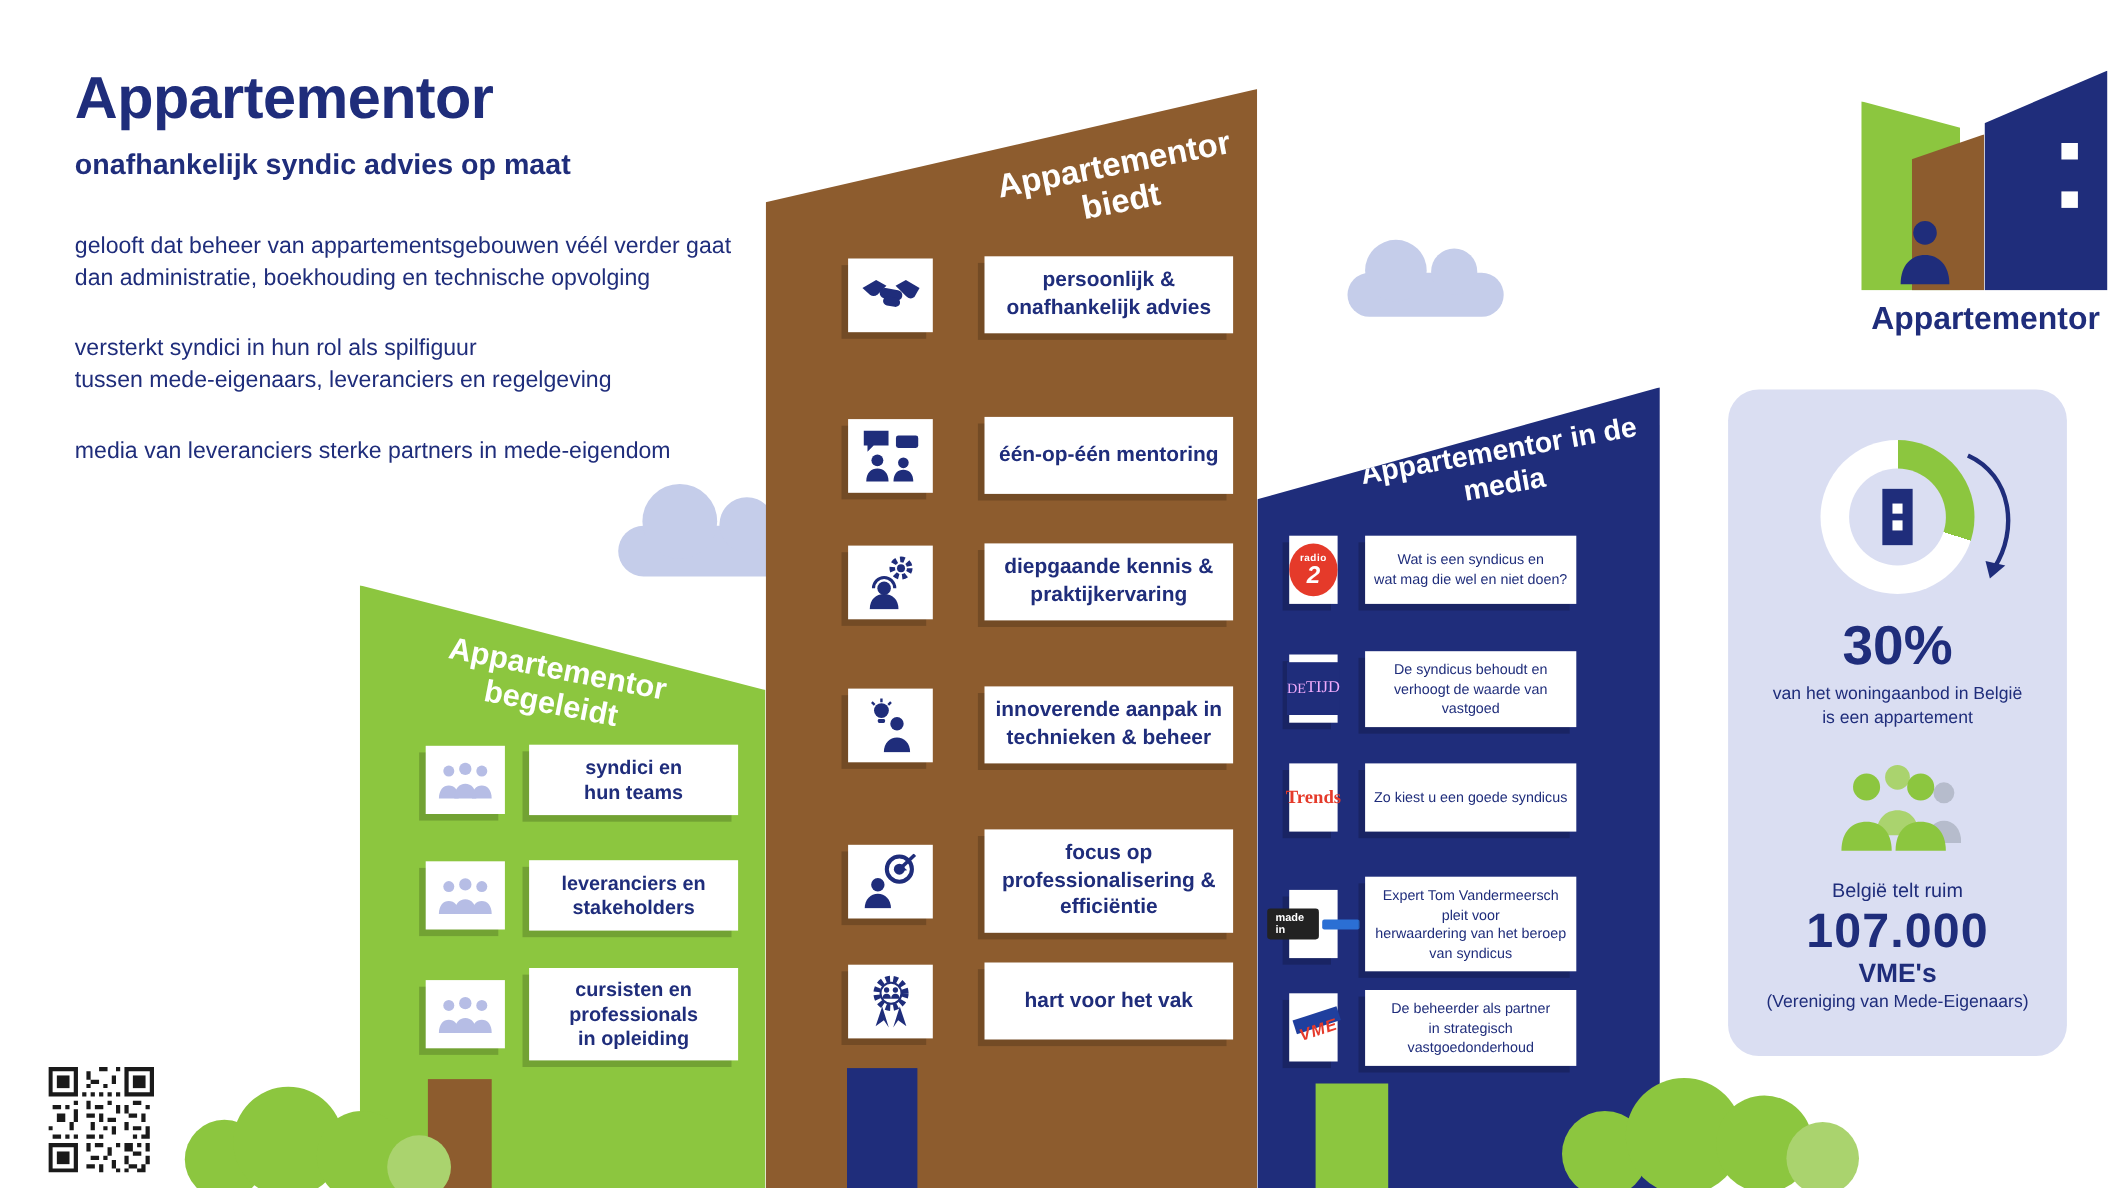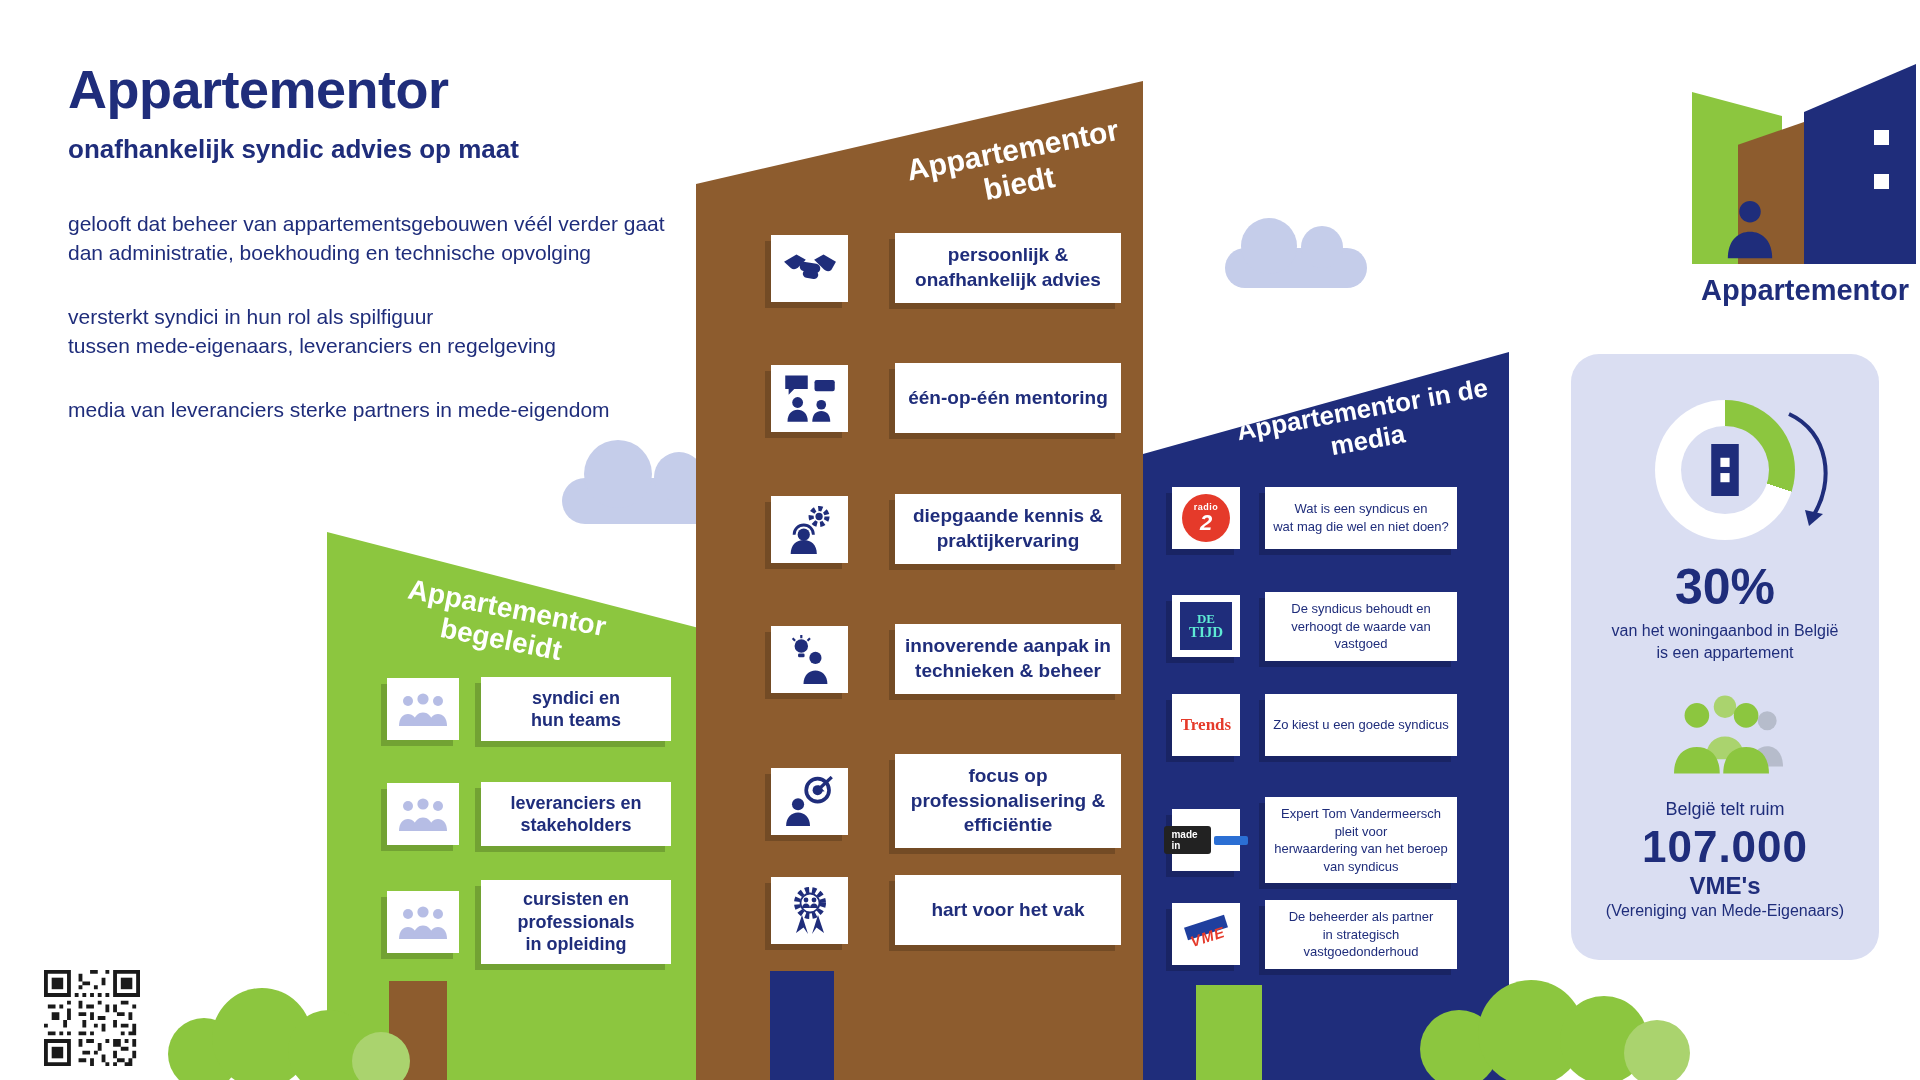--- a/index.html
+++ b/index.html
@@ -40,40 +40,40 @@
   .g1{top:145px}.g2{top:250px}.g3{top:348px}
   .green-building .icon-box{width:72px;height:62px}
   .green-building .ic{width:52px;height:36px;color:#b6bde5}
   .green-building .label-box{width:190px;min-height:64px;font-size:18px;font-weight:bold;line-height:1.25;padding:8px 6px}
   .green-building .door{left:62px;width:58px;height:99px;background:var(--brown,#8d5c2e)}
 
   
   .brown-building{left:696px;top:81px;width:447px;height:999px;background:var(--brown,#8d5c2e);clip-path:polygon(0 10.3%,100% 0,100% 100%,0 100%)}
   .brown-building .bld-title{left:200px;top:52px;width:240px;font-size:30px;transform:rotate(-11deg)}
   .brown-building .row{left:75px;gap:47px}
-  .b1{top:152px}.b2{top:282px}.b3{top:413px}.b4{top:543px}.b5{top:673px}.b6{top:794px}
+  .b1{top:152px}.b2{top:298px}.b3{top:413px}.b4{top:543px}.b5{top:673px}.b6{top:794px}
   .brown-building .icon-box{width:77px;height:67px}
   .brown-building .ic{width:54px;height:50px;color:var(--navy,#1f2d7b)}
   .brown-building .label-box{width:226px;min-height:70px;font-size:19px;font-weight:bold;line-height:1.3;padding:10px 8px}
   .brown-building .door{left:74px;width:64px;height:109px;background:var(--navy,#1f2d7b)}
 
   
   .navy-building{left:1143px;top:352px;width:366px;height:728px;background:var(--navy,#1f2d7b);clip-path:polygon(0 14%,100% 0,100% 100%,0 100%)}
   .navy-building .bld-title{left:88px;top:42px;width:268px;font-size:26px;transform:rotate(-10deg)}
   .navy-building .row{left:29px;gap:25px}
   .m1{top:135px}.m2{top:240px}.m3{top:342px}.m4{top:445px}.m5{top:548px}
-  .navy-building .icon-box{width:68px;height:62px}
+  .navy-building .icon-box{width:44px;height:62px}
   .navy-building .label-box{width:192px;min-height:62px;font-size:13px;line-height:1.35;padding:8px 6px}
   .navy-building .door{left:53px;width:66px;height:95px;background:var(--green,#8cc63f)}
 
   
   .ml-radio2{width:48px;height:48px;border-radius:50%;background:var(--red,#e53a2a);color:#fff;display:flex;flex-direction:column;align-items:center;justify-content:center;line-height:1}
   .r2-word{font-size:9px;font-weight:bold;letter-spacing:.5px}
   .r2-num{font-size:22px;font-weight:bold;font-style:italic}
-  .ml-detijd{width:52px;height:48px;background:var(--navy,#1f2d7b);color:#5eead4;display:flex;flex-direction:column;align-items:center;justify-content:center;font-family:"Liberation Serif",serif;font-weight:bold;line-height:1.05}
+  .ml-detijd{width:52px;height:48px;background:var(--navy,#1f2d7b);color:#f0abfc;display:flex;flex-direction:row;align-items:center;justify-content:center;font-family:"Liberation Serif",serif;font-weight:normal;line-height:1.05}
   .dt1{font-size:13px}.dt2{font-size:15px}
   .ml-trends{color:var(--red,#e53a2a);font-family:"Liberation Serif",serif;font-weight:bold;font-size:17px}
   .ml-madein{display:flex;flex-direction:row;align-items:center;gap:3px}
   .mi-top{background:#222;color:#fff;font-size:10px;font-weight:bold;padding:3px 7px;border-radius:3px}
   .mi-bar{width:40px;height:9px;background:#2b6fd4;border-radius:2px}
   .ml-vme{position:relative;width:50px;height:46px}
   .vme-blue{position:absolute;left:4px;top:10px;width:42px;height:13px;background:#1f3f9e;transform:rotate(-18deg)}
   .vme-text{position:absolute;left:9px;top:17px;color:var(--red,#e53a2a);font-weight:bold;font-style:italic;font-size:15px;transform:rotate(-18deg);letter-spacing:1px}
 
   

